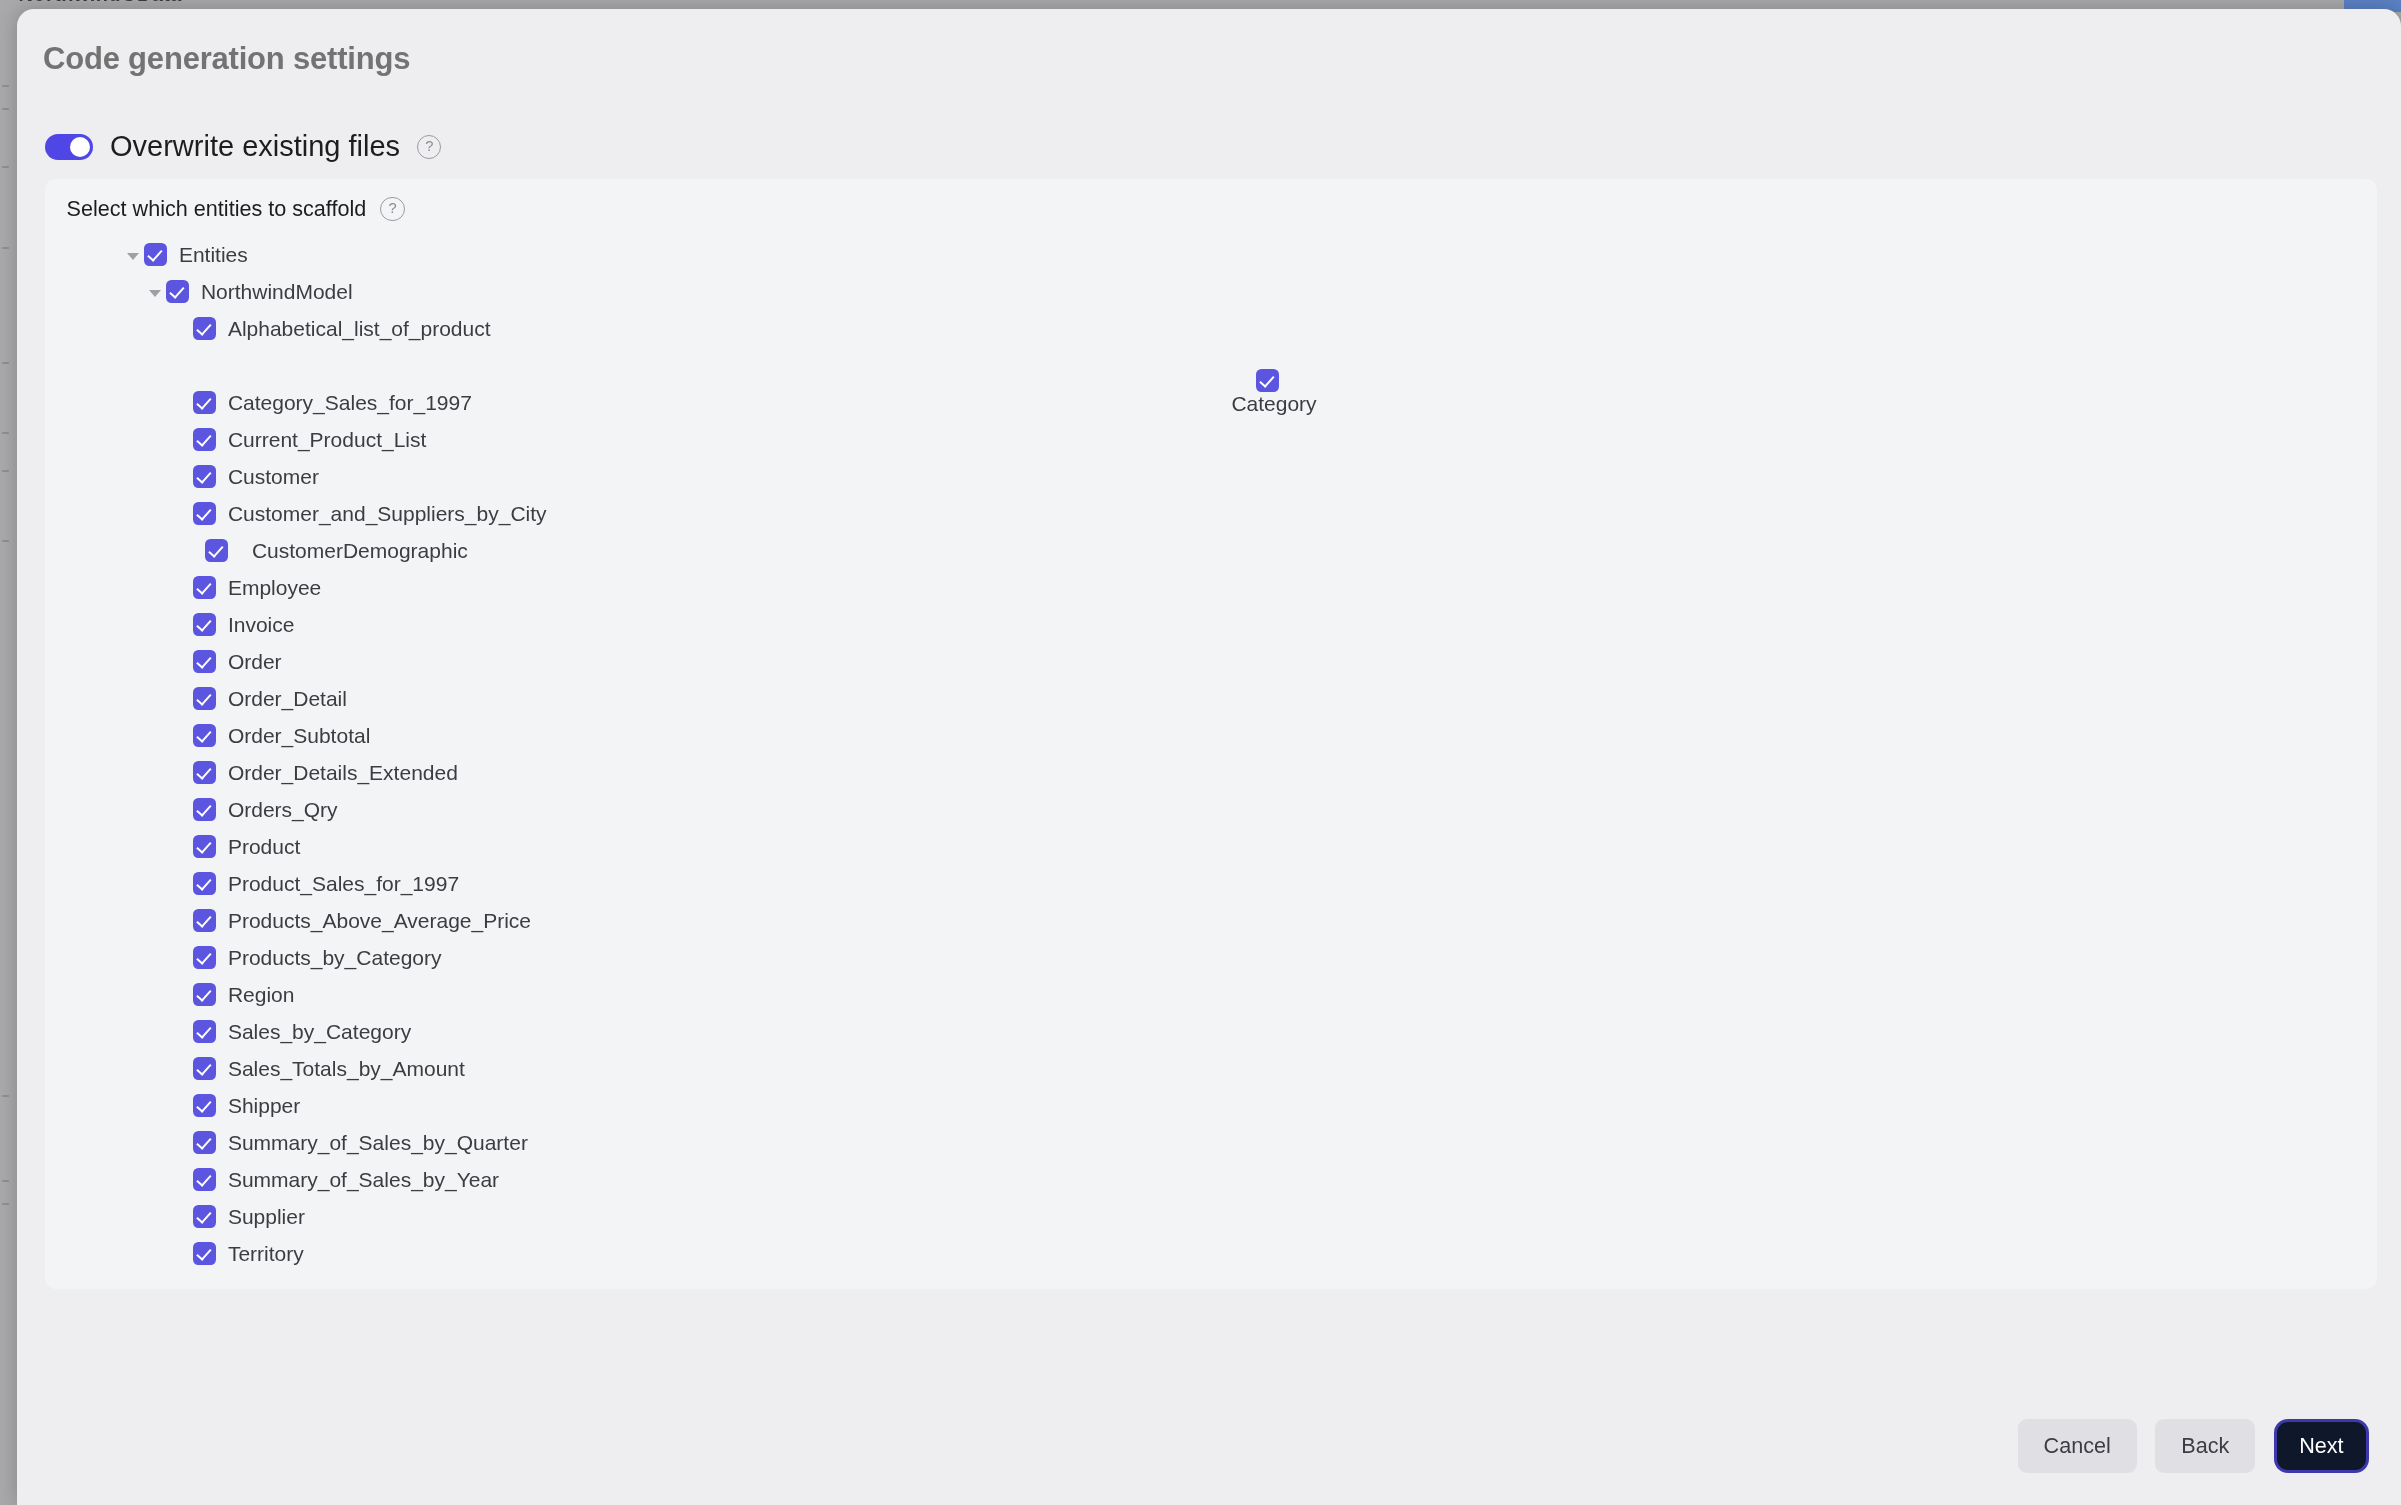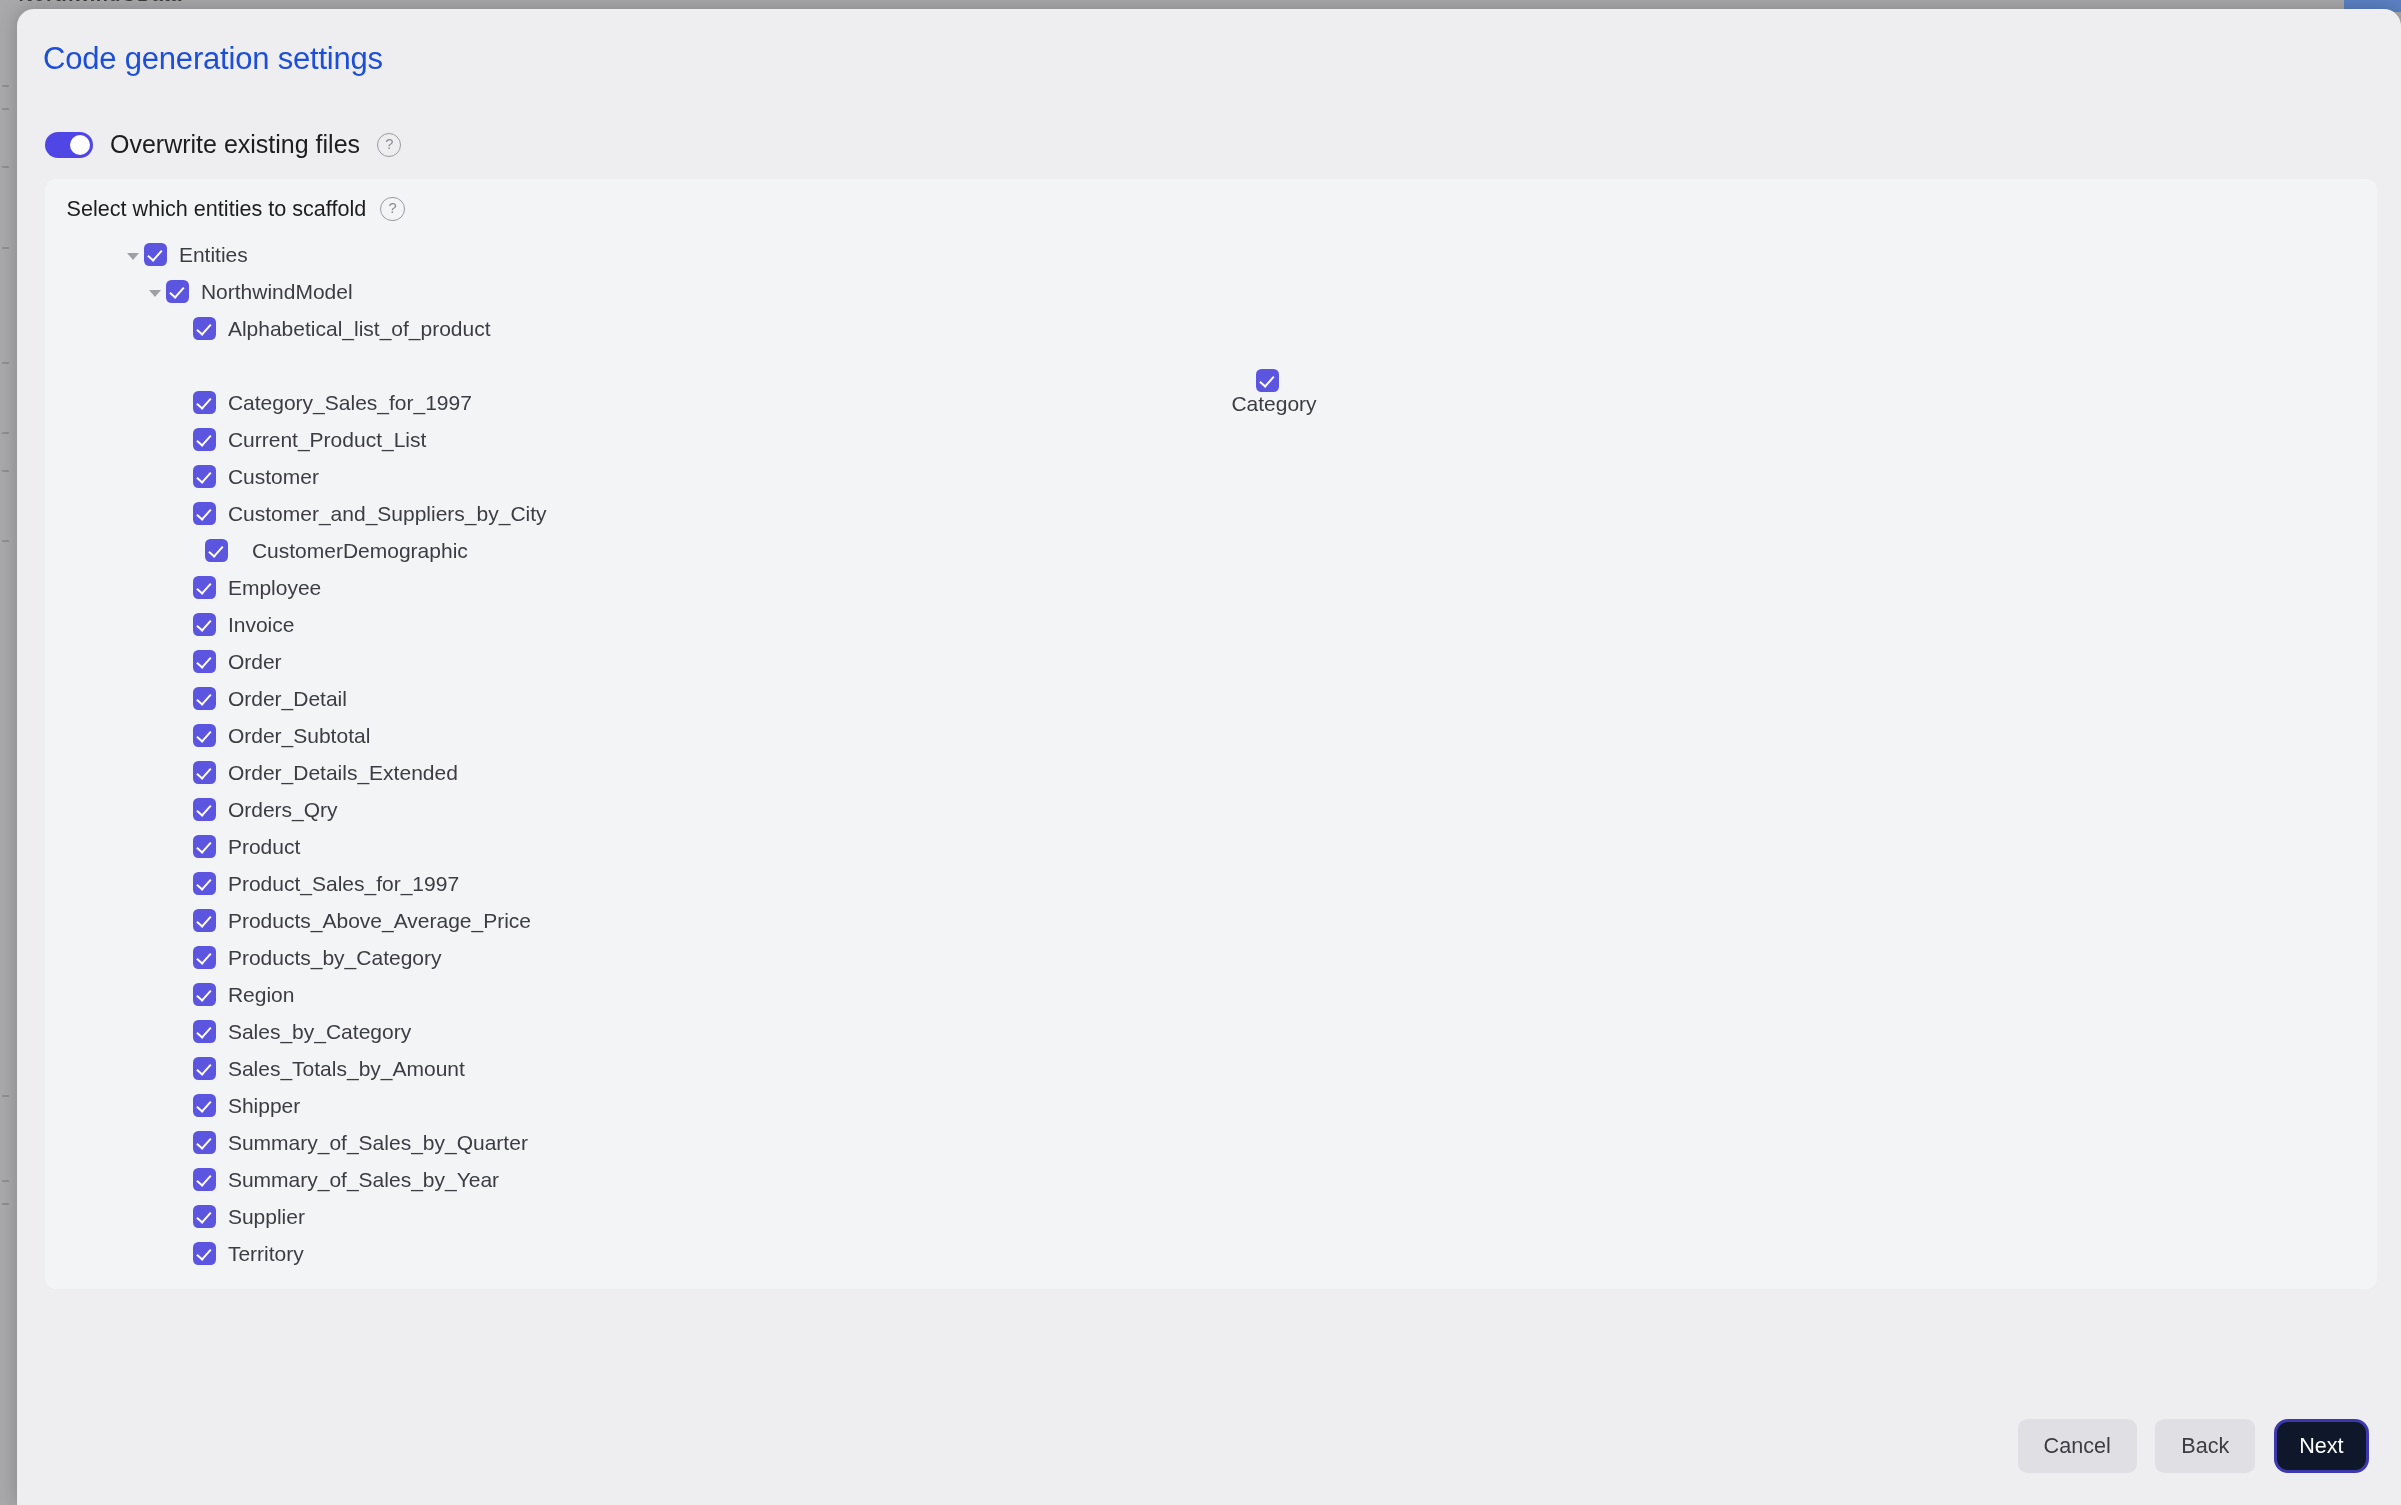--- a/index.html
+++ b/index.html
@@ -68,22 +68,22 @@
     border-top-right-radius: 17px;
     box-shadow: 0 0 20px rgba(0,0,0,.22);
     overflow: hidden;
   }
 
   #dialog-title {
     position: absolute;
     left: 26px;
     top: 32px;
     font-size: 31px;
-    font-weight: normal;
-    color: #1d4ed8;
+    font-weight: bold;
+    color: #737373;
     letter-spacing: -0.2px;
   }
 
   
   #overwrite-row {
     position: absolute;
     left: 28px;
     top: 121px;
     display: flex;
     align-items: center;
@@ -102,21 +102,21 @@
     position: absolute;
     top: 3.1px;
     left: 25px;
     width: 20px;
     height: 20px;
     border-radius: 50%;
     background: #ffffff;
   }
 
   .row-label {
-    font-size: 25px;
+    font-size: 29px;
     color: #1d1d20;
     white-space: nowrap;
   }
 
   .help-icon {
     width: 22.4px;
     height: 22.4px;
     border-radius: 50%;
     border: 1.5px solid #9a9aa2;
     color: #8a8a92;

